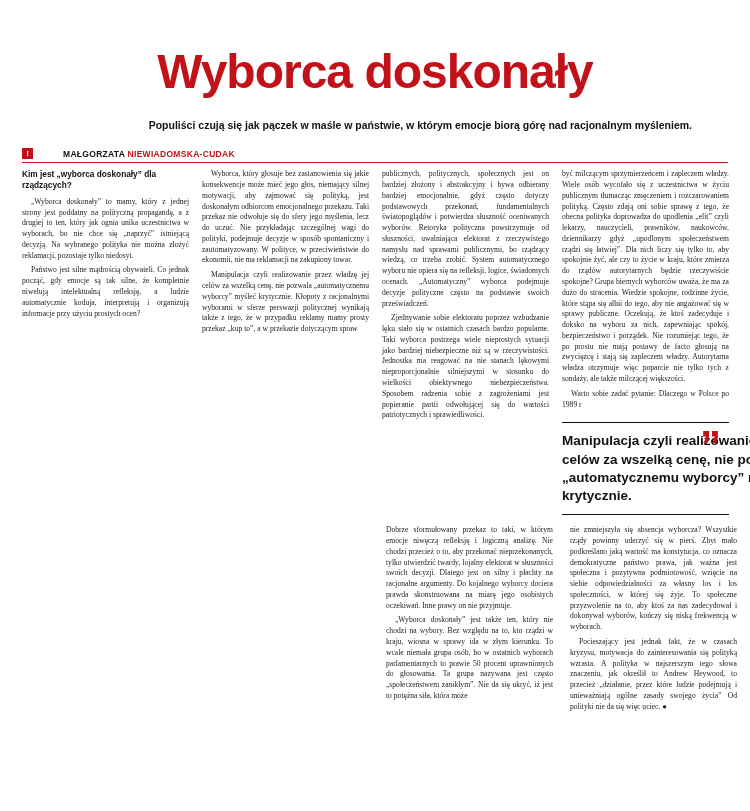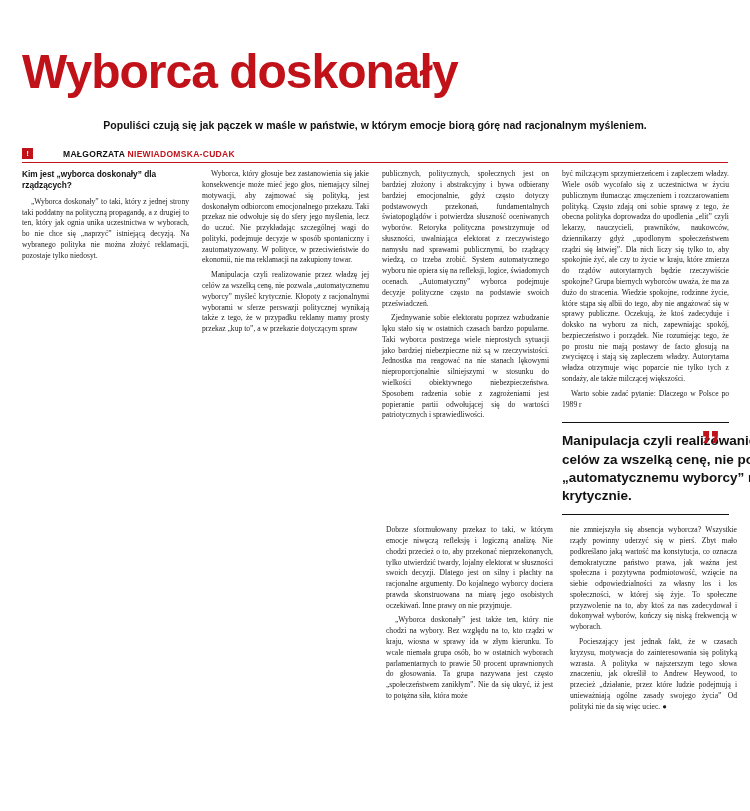--- a/index.html
+++ b/index.html
@@ -17,30 +17,31 @@
   }
   .page {
     width: 750px;
     height: 811px;
     box-sizing: border-box;
     padding: 0 22px;
     position: relative;
     background: #fff;
   }
   .headline {
+    text-align: center;
     font-family: "Liberation Sans", sans-serif;
     font-weight: bold;
     font-size: 48px;
     letter-spacing: -1px;
     color: #c1121a;
     margin: 48px 0 0 0;
     line-height: 1;
   }
   .deck {
-    text-align: center;
+    text-align: right;
     font-family: "Liberation Sans", sans-serif;
     font-weight: bold;
     font-size: 10.5px;
     color: #111;
     margin: 22px 36px 0 36px;
     line-height: 1.35;
   }
   .byline-row {
     margin: 16px 0 6px 0;
     display: flex;
@@ -142,21 +143,22 @@
 
   <div class="byline-row">
     <span class="byline-mark">!</span>
     <span class="byline-name"><span>MAŁGORZATA</span> <span class="surname">NIEWIADOMSKA-CUDAK</span></span>
   </div>
 
   <div class="cols">
 
     <div class="col">
       <div class="subhead">Kim jest „wyborca doskonały” dla rządzących?</div>
-      <p class="body">„Wyborca doskonały” to taki, który z jednej strony taki poddatny na polityczną propagandę, a z drugiej to ten, który jak ognia unika uczestnictwa w wyborach, bo nie chce się „naprzyć” istniejącą decyzją. Na wybranego polityka nie można złożyć reklamacji, pozostaje tylko niedosyt.</p>
+      <p class="body">„Wyborca doskonały” to mamy, który z jednej strony jest poddatny na polityczną propagandę, a z drugiej to ten, który jak ognia unika uczestnictwa w wyborach, bo nie chce się „naprzyć” istniejącą decyzją. Na wybranego polityka nie można złożyć reklamacji, pozostaje tylko niedosyt.</p>
+      <p class="body">Państwo jest silne mądrością obywateli. Co jednak począć, gdy emocje są tak silne, że kompletnie niwelują intelektualną refleksję, a ludzie automatycznie koduja, interpretują i organizują informacje przy użyciu prostych ocen?</p>
     </div>
 
     <div class="col">
       <p class="body">Wyborca, który głosuje bez zastanowienia się jakie konsekwencje może mieć jego głos, niemający silnej motywacji, aby zajmować się polityką, jest doskonałym odbiorcom emocjonalnego przekazu. Taki przekaz nie odwołuje się do sfery jego myślenia, lecz do uczuć. Nie przykładając szczególnej wagi do polityki, podejmuje decyzje w sposób spontaniczny i zautomatyzowany. W polityce, w przeciwieństwie do ekonomii, nie ma reklamacji na zakupiony towar.</p>
       <p class="body">Manipulacja czyli realizowanie przez władzę jej celów za wszelką cenę, nie pozwala „automatycznemu wyborcy” myśleć krytycznie. Kłopoty z racjonalnymi wyborami w sferze perswazji politycznej wynikają także z tego, że w przypadku reklamy mamy prosty przekaz „kup to”, a w przekazie dotyczącym spraw</p>
     </div>
 
     <div class="col">
       <p class="body noindent">publicznych, politycznych, społecznych jest on bardziej złożony i abstrakcyjny i bywa odbierany bardziej emocjonalnie, gdyż często dotyczy podstawowych przekonań, fundamentalnych światopoglądów i potwierdza słuszność oceniwanych wyborów. Retoryka polityczna powstrzymuje od słuszności, uwalniająca elektorat z rzeczywistego namysłu nad sprawami publicznymi, bo rządzący wiedzą, co trzeba zrobić. System automatycznego wyboru nie opiera się na refleksji, logice, świadomych ocenach. „Automatyczny” wyborca podejmuje decyzje polityczne często na podstawie swoich przeświadczeń.</p>
       <p class="body">Zjednywanie sobie elektoratu poprzez wzbudzanie lęku stało się w ostatnich czasach bardzo popularne. Taki wyborca postrzega wiele nieprostych sytuacji jako bardziej niebezpieczne niż są w rzeczywistości. Jednostka ma reagować na nie stanach lękowymi nieproporcjonalnie silniejszymi w stosunku do wielkości obiektywnego niebezpieczeństwa. Sposobem radzenia sobie z zagrożeniami jest popieranie partii odwołującej się do wartości patriotycznych i sprawiedliwości.</p>

